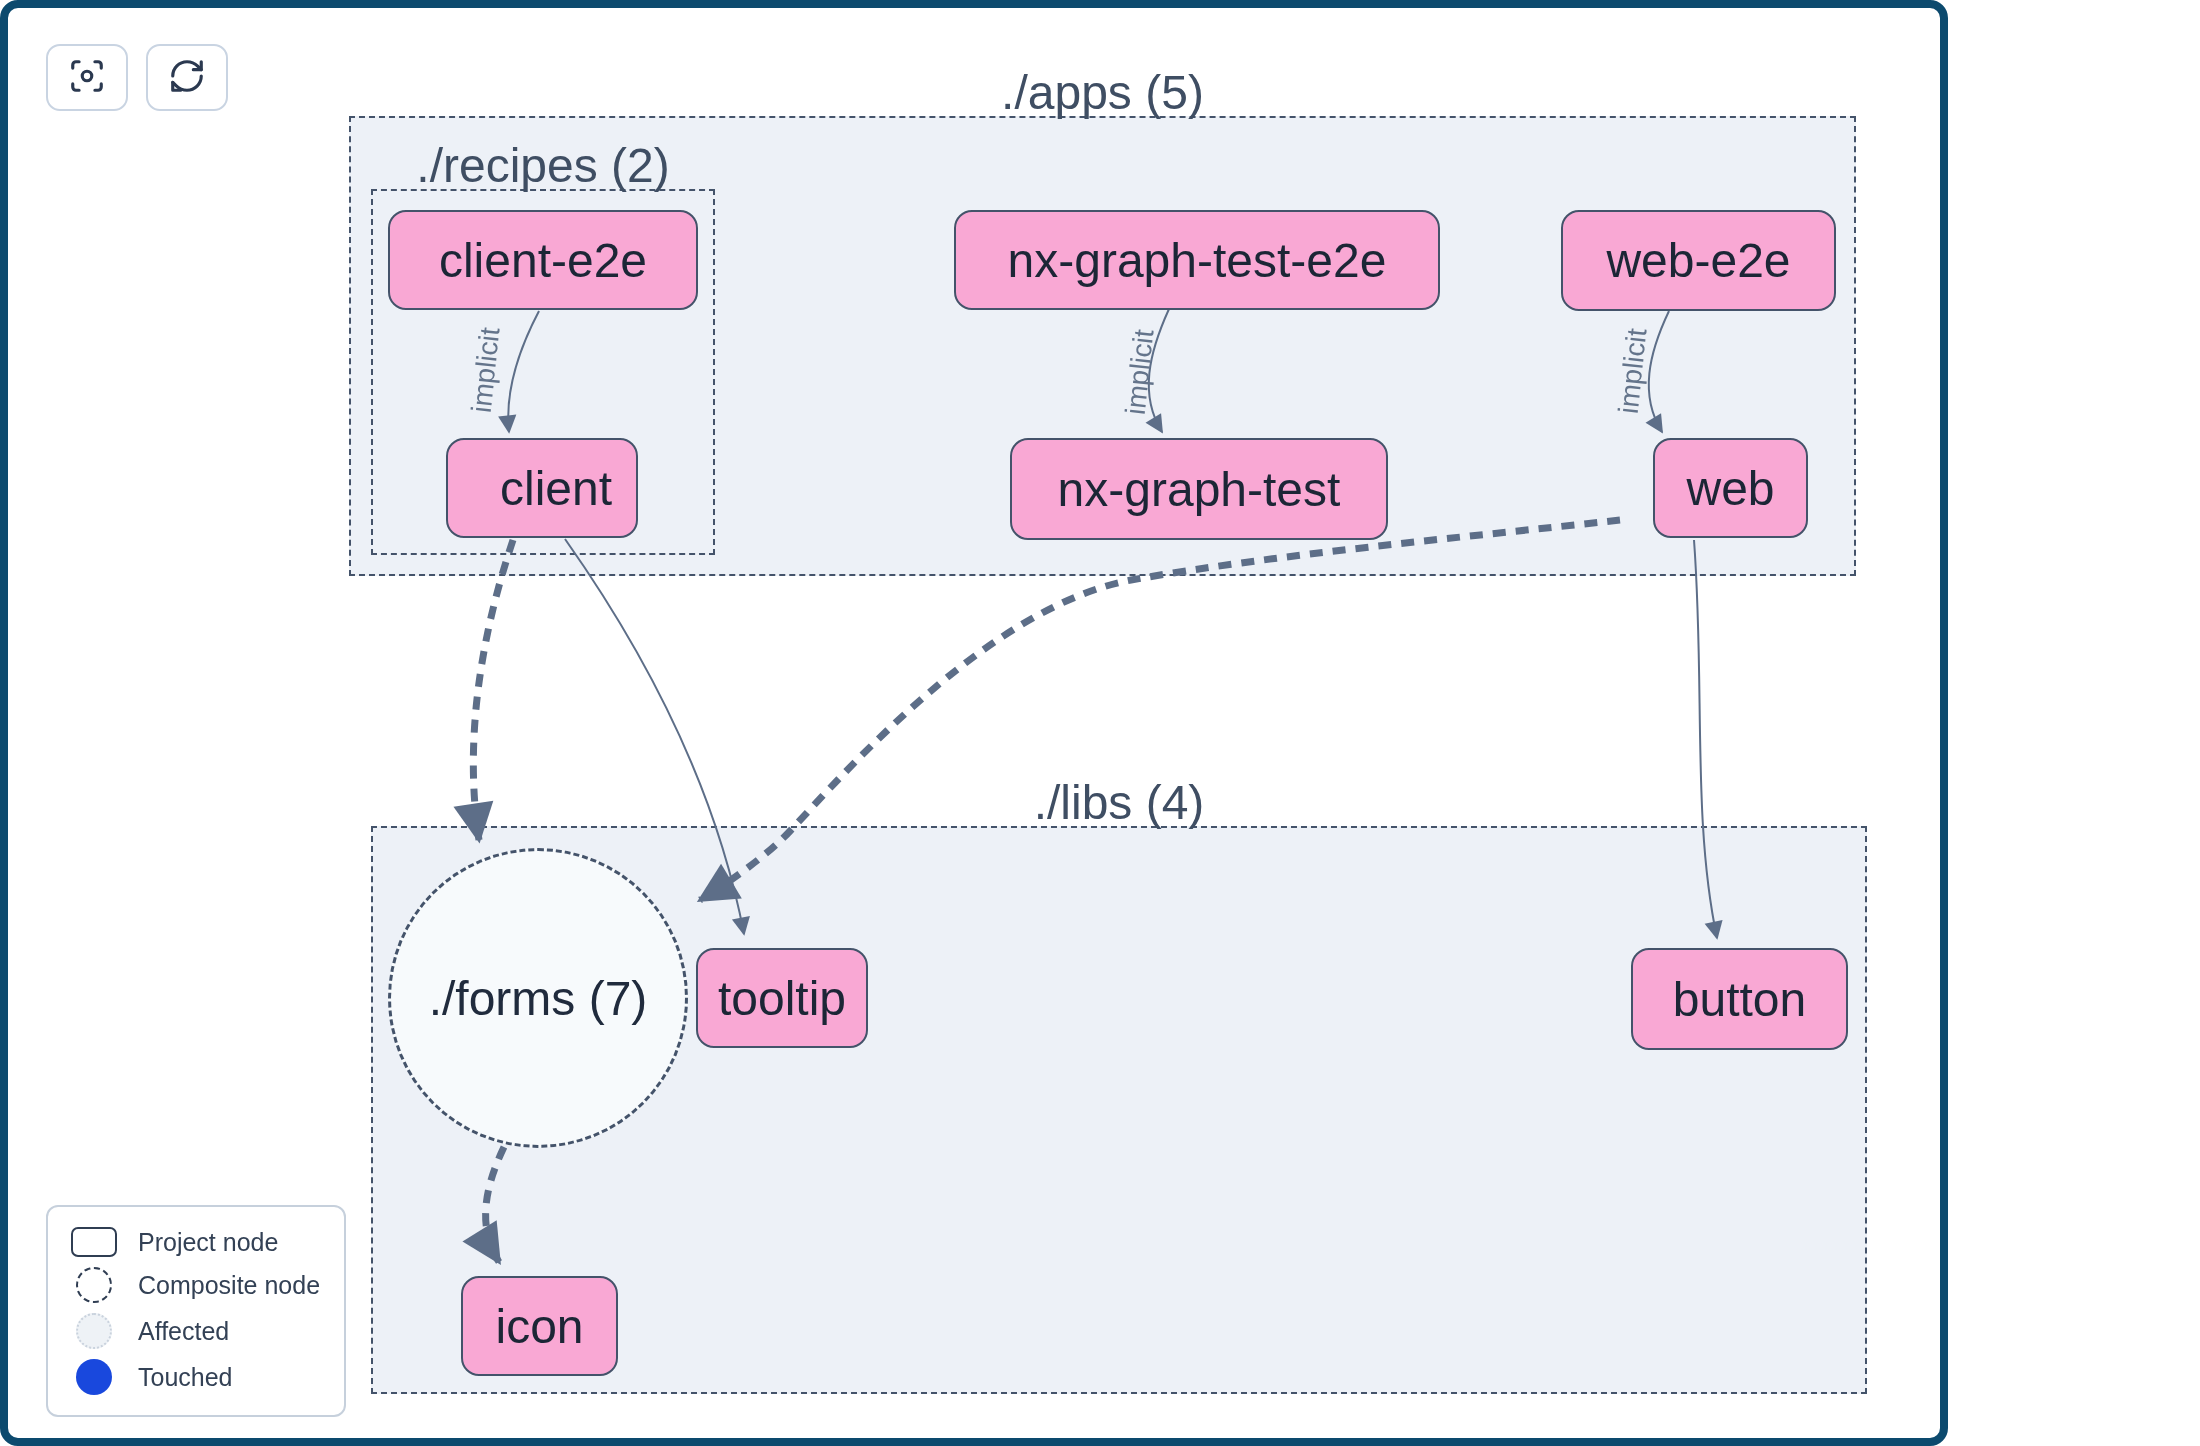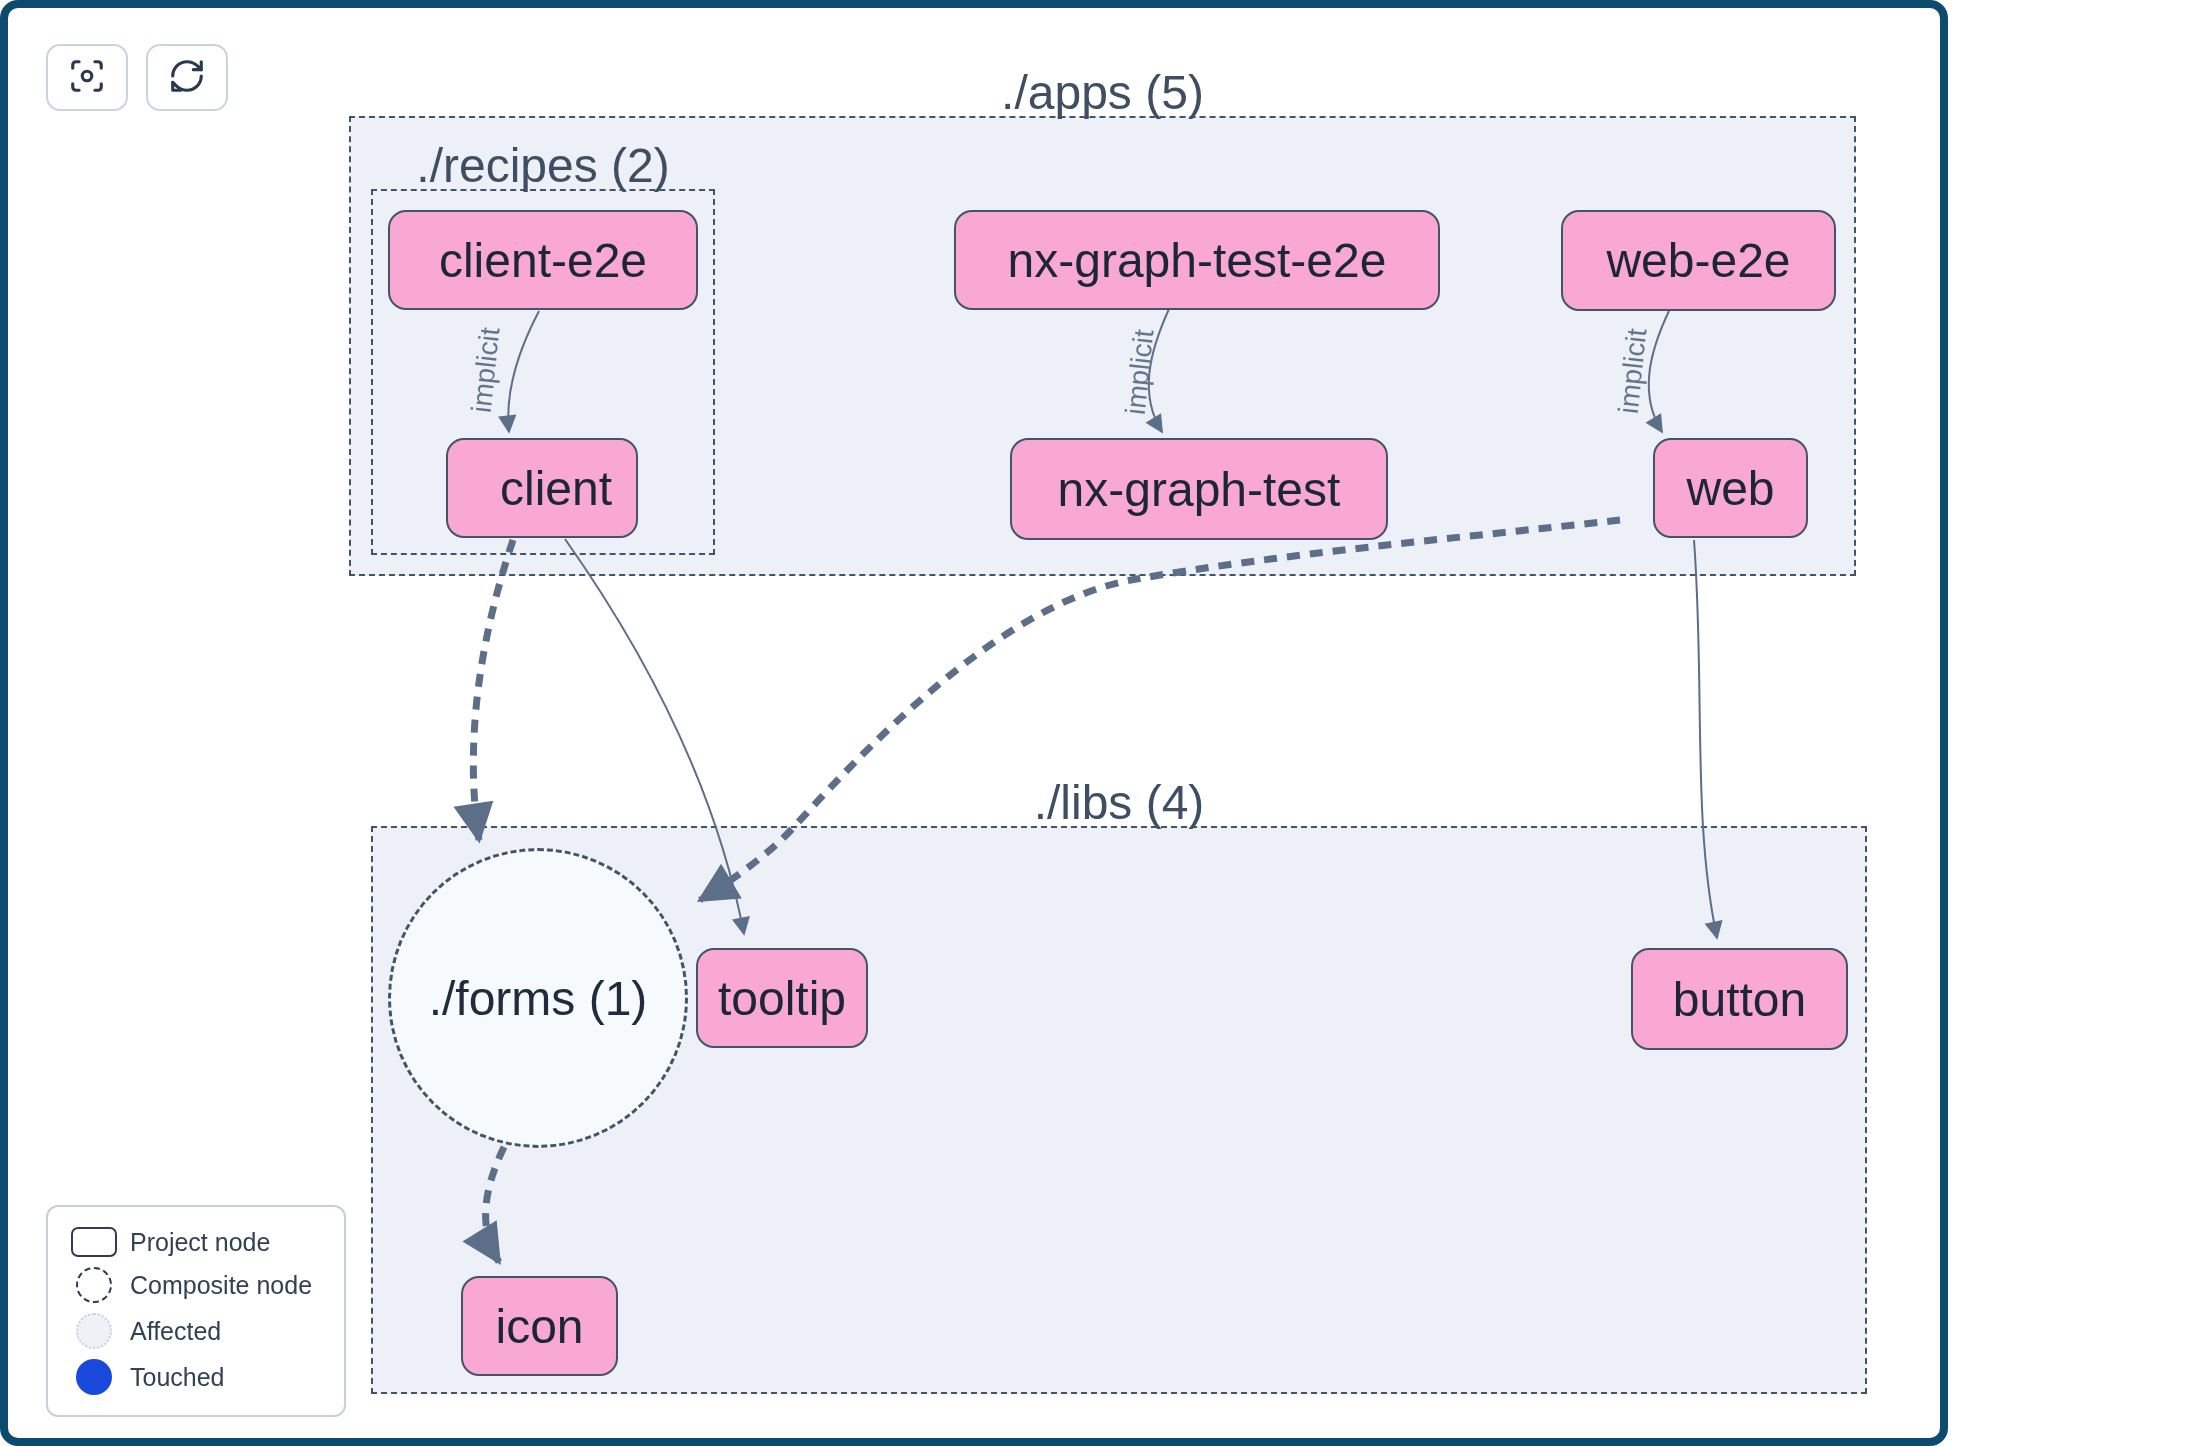--- a/index.html
+++ b/index.html
@@ -48,21 +48,21 @@
   .edge-thin{stroke:#5d6e88;stroke-width:2;fill:none;}
   .edge-thick{stroke:#5d6e88;stroke-width:7;fill:none;stroke-dasharray:13 10;}
   .edge-label{font-size:28px;fill:#64748b;}
 
   
   .legend{
     position:absolute;left:38px;top:1197px;width:300px;height:212px;
     background:#ffffff;border:2px solid #c6d0dc;border-radius:12px;
     padding:20px 22px;display:flex;flex-direction:column;justify-content:space-between;
   }
-  .legend-row{display:flex;align-items:center;gap:12px;}
+  .legend-row{display:flex;align-items:center;gap:20px;}
   .legend-ico{width:48px;display:flex;align-items:center;justify-content:center;flex:0 0 48px;}
   .legend-label{font-size:25px;color:#334155;}
   .ico-project{width:46px;height:30px;border:2.5px solid #2f3d52;border-radius:7px;background:#fff;}
   .ico-composite{width:36px;height:36px;border:2.5px dashed #2f3d52;border-radius:50%;}
   .ico-affected{width:36px;height:36px;border:2.5px dotted #c9d2dd;border-radius:50%;background:#eef2f6;}
   .ico-touched{width:36px;height:36px;border-radius:50%;background:#1948dd;}
 </style>
 </head>
 <body>
 
@@ -70,21 +70,21 @@
 
   <div class="group" style="left:341px;top:108px;width:1507px;height:460px;"></div>
   <div class="group inner" style="left:363px;top:181px;width:344px;height:366px;"></div>
   <div class="group" style="left:363px;top:818px;width:1496px;height:568px;"></div>
 
   <div class="group-label" style="left:341px;top:58px;width:1507px;">./apps (5)</div>
   <div class="group-label" style="left:363px;top:131px;width:344px;">./recipes (2)</div>
   <div class="group-label" style="left:363px;top:768px;width:1496px;">./libs (4)</div>
 
   <div class="composite" style="left:380px;top:840px;width:300px;height:300px;">
-    <span>./forms (1)</span>
+    <span>./forms (7)</span>
   </div>
 
   <svg class="edges" width="2200" height="1446" viewBox="0 0 2200 1446">
     <defs>
       <marker id="arrow-small" viewBox="0 0 12 12" refX="10" refY="6" markerWidth="22" markerHeight="22" markerUnits="userSpaceOnUse" orient="auto">
         <path d="M1 1 L11 6 L1 11 Z" fill="#5d6e88"></path>
       </marker>
       <marker id="arrow-big" viewBox="0 0 12 12" refX="10.5" refY="6" markerWidth="44" markerHeight="44" markerUnits="userSpaceOnUse" orient="auto">
         <path d="M0.5 0.5 L11.5 6 L0.5 11.5 Z" fill="#5d6e88"></path>
       </marker>

